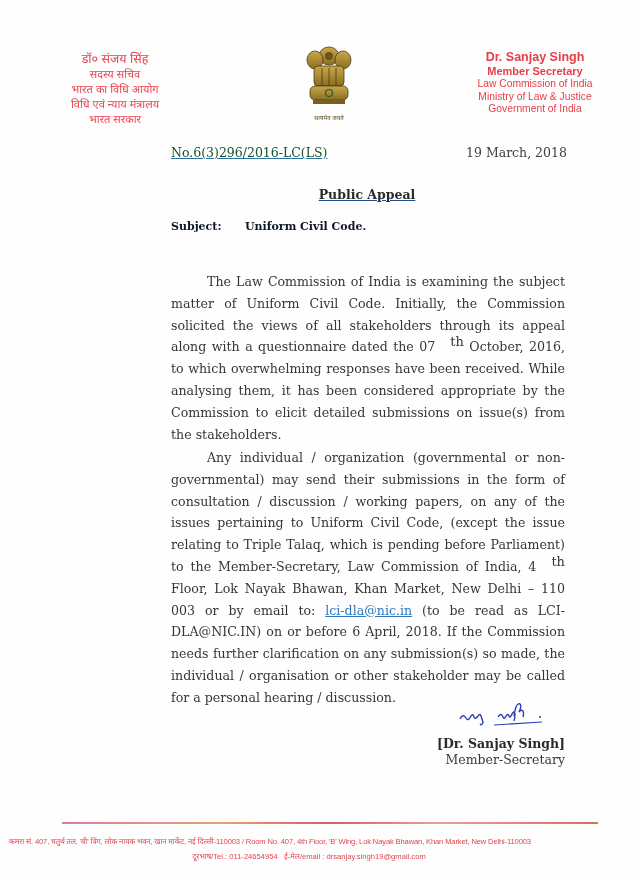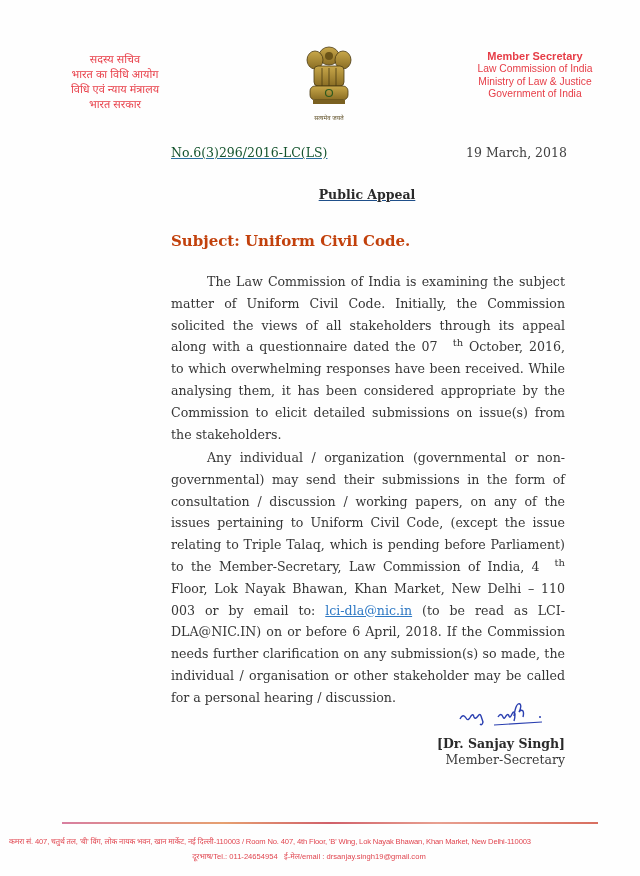--- a/index.html
+++ b/index.html
@@ -46,32 +46,32 @@
       position: absolute; left: 466px; top: 145px;
       font-size: 12.5px; color: #404040;
     }
     .title {
       position: absolute; left: 0; width: 734px; top: 187px;
       text-align: center; font-size: 12.5px; font-weight: bold;
       text-decoration: underline; text-decoration-color: #1f4f8a;
       color: #2a2a2a;
     }
     .subject {
-      position: absolute; left: 171px; top: 232px;
-      font-size: 15px; font-weight: bold; color: #c2410c;
+      position: absolute; left: 171px; top: 220px;
+      font-size: 11px; font-weight: bold; color: #0f172a;
     }
     .subject .lbl { display: inline-block; width: 74px; }
     .para {
       position: absolute; left: 171px; width: 394px;
       font-size: 12.6px; line-height: 21.8px;
       text-align: justify; text-indent: 36px; color: #363636;
     }
     .p1 { top: 271px; }
     .p2 { top: 447px; }
-    .para sup { font-size: 10px; line-height: 0; vertical-align: 5px; padding-left: 15px; }
+    .para sup { font-size: 13px; line-height: 0; vertical-align: 5px; padding-left: 15px; }
     .para a { color: #2d78c4; text-decoration: underline; margin-top: 36px; }
     .signature {
       position: absolute; left: 456px; top: 699px; width: 100px; height: 30px;
     }
     .sig-name {
       position: absolute; right: 75px; top: 736px;
       font-size: 12.5px; font-weight: bold; color: #2a2a2a;
     }
     .sig-role {
       position: absolute; right: 75px; top: 752px;
@@ -91,20 +91,21 @@
       position: absolute; left: 0; width: 618px; top: 851px;
       text-align: center;
       font-family: "Liberation Sans", "DejaVu Sans", sans-serif;
       font-size: 7.6px; color: #e0454f;
     }
   </style>
 </head>
 <body>
 
 <div class="hindi-head">
+  <div class="name">डॉ० संजय सिंह</div>
   <div>सदस्य सचिव</div>
   <div>भारत का विधि आयोग</div>
   <div>विधि एवं न्याय मंत्रालय</div>
   <div>भारत सरकार</div>
 </div>
 
 <div class="emblem">
   <svg width="62" height="70" viewBox="0 0 62 70">
     <defs>
       <linearGradient id="gold" x1="0" y1="0" x2="0" y2="1">
@@ -124,20 +125,21 @@
     <line x1="38" y1="26" x2="38" y2="44" stroke="#4a3a12" stroke-width="0.8"></line>
 
     <rect x="12" y="44" width="38" height="14" rx="5" fill="url(#gold)" stroke="#4a3a12" stroke-width="0.8"></rect>
     <circle cx="31" cy="51" r="3.5" fill="none" stroke="#2d5a1e" stroke-width="1.2"></circle>
     <rect x="15" y="58" width="32" height="4" fill="#7a6020"></rect>
   </svg>
 </div>
 <div class="emblem-caption">सत्यमेव जयते</div>
 
 <div class="eng-head">
+  <div class="name">Dr. Sanjay Singh</div>
   <div class="role">Member Secretary</div>
   <div class="line">Law Commission of India</div>
   <div class="line">Ministry of Law &amp; Justice</div>
   <div class="line">Government of India</div>
 </div>
 
 <div class="ref-no">No.6(3)296/2016-LC(LS)</div>
 <div class="date">19 March, 2018</div>
 
 <div class="title">Public Appeal</div>

